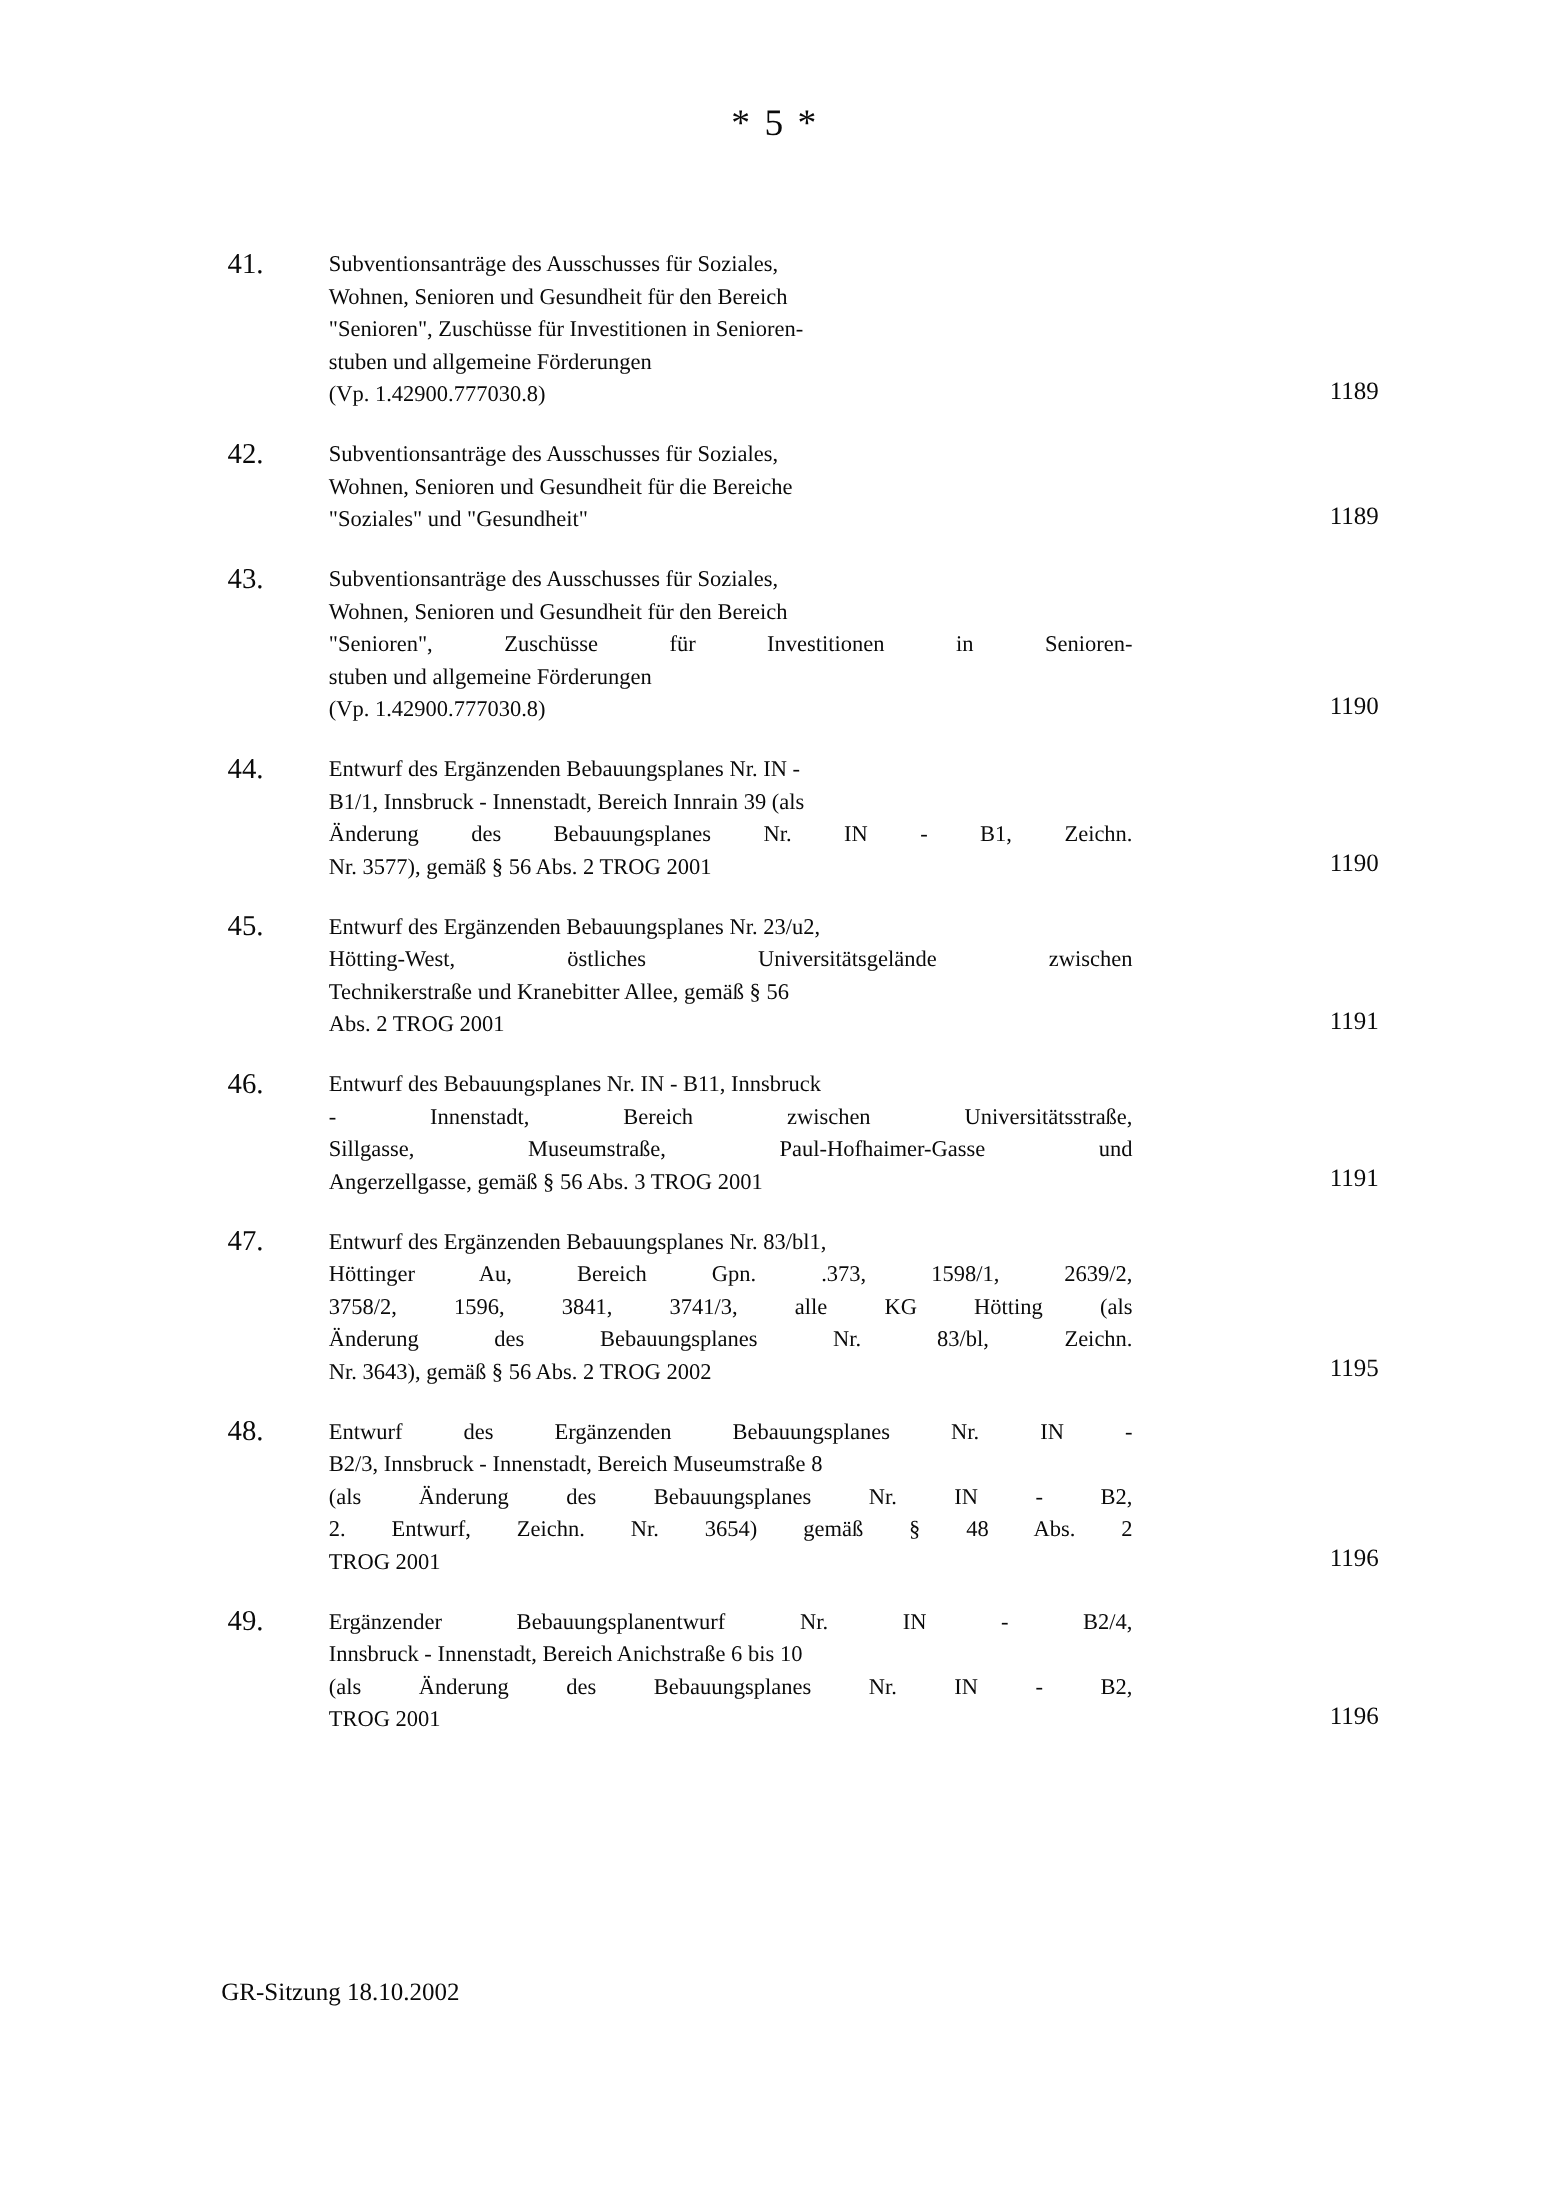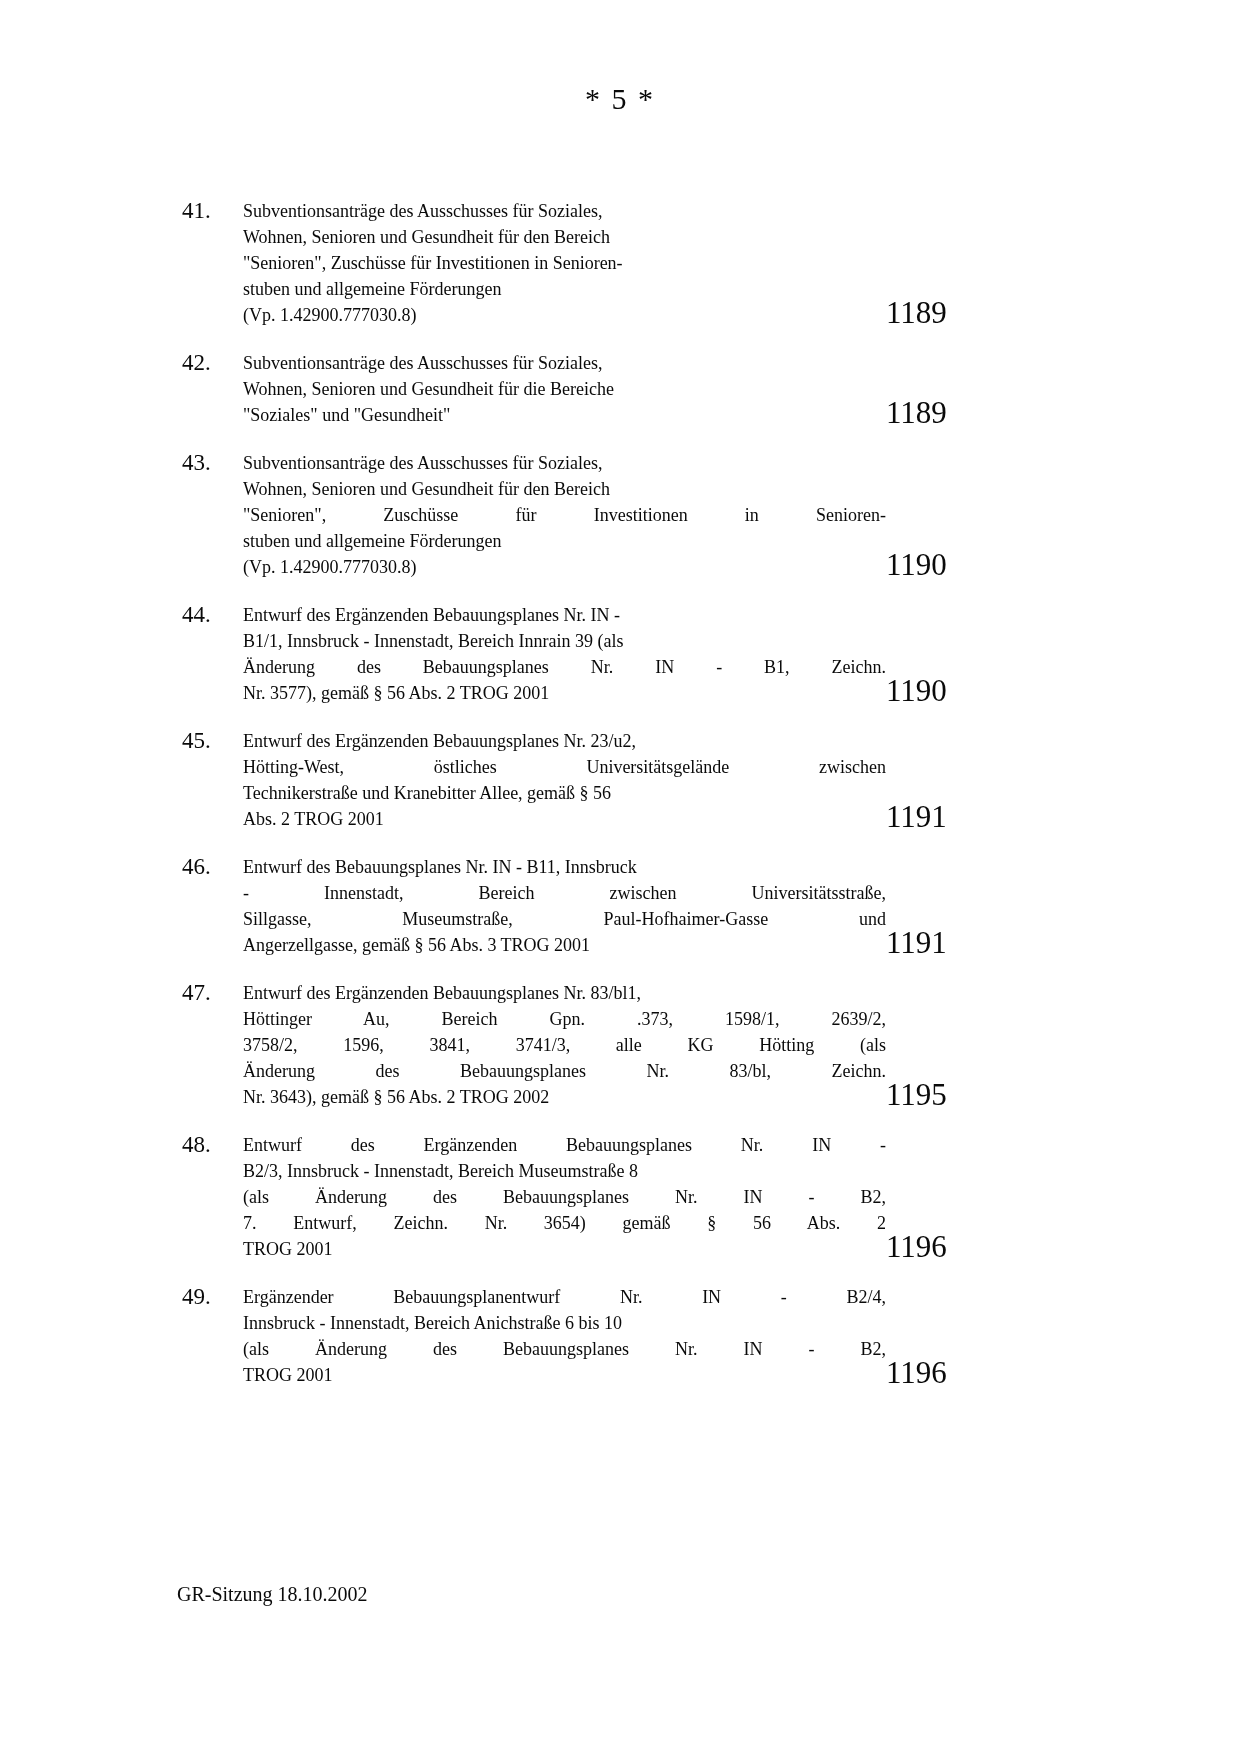--- a/index.html
+++ b/index.html
@@ -23,39 +23,40 @@
     line-height: 34px;
     letter-spacing: 2px;
   }
   .toc {
     margin-top: 82px;
   }
   .toc-item {
     display: grid;
     grid-template-columns: 61px 643px 177px;
     margin: 0 0 22px 182px;
+    gap: 20px;
   }
   .item-number {
     font-size: 23px;
     line-height: 26px;
   }
   .item-lines .line {
     font-size: 18px;
     line-height: 26px;
     white-space: nowrap;
   }
   .item-lines .line.justified {
     white-space: normal;
     text-align: justify;
     text-align-last: justify;
   }
   .item-page {
     align-self: end;
-    text-align: left;
-    font-size: 31px;
+    text-align: right;
+    font-size: 20px;
     line-height: 26px;
     transform: translateY(-2px);
   }
   .doc-footer {
     position: absolute;
     left: 177px;
     top: 1582px;
     font-size: 20px;
     line-height: 24px;
   }
@@ -146,21 +147,21 @@
         </div>
       <div class="item-page">1195</div>
     </div>
 
     <div class="toc-item">
       <div class="item-number">48.</div>
       <div class="item-lines">
           <div class="line justified">Entwurf des Ergänzenden Bebauungsplanes Nr. IN -</div>
           <div class="line">B2/3, Innsbruck - Innenstadt, Bereich Museumstraße 8</div>
           <div class="line justified">(als Änderung des Bebauungsplanes Nr. IN - B2,</div>
-          <div class="line justified">7. Entwurf, Zeichn. Nr. 3654) gemäß § 56 Abs. 2</div>
+          <div class="line justified">2. Entwurf, Zeichn. Nr. 3654) gemäß § 48 Abs. 2</div>
           <div class="line">TROG 2001</div>
         </div>
       <div class="item-page">1196</div>
     </div>
 
     <div class="toc-item">
       <div class="item-number">49.</div>
       <div class="item-lines">
           <div class="line justified">Ergänzender Bebauungsplanentwurf Nr. IN - B2/4,</div>
           <div class="line">Innsbruck - Innenstadt, Bereich Anichstraße 6 bis 10</div>

